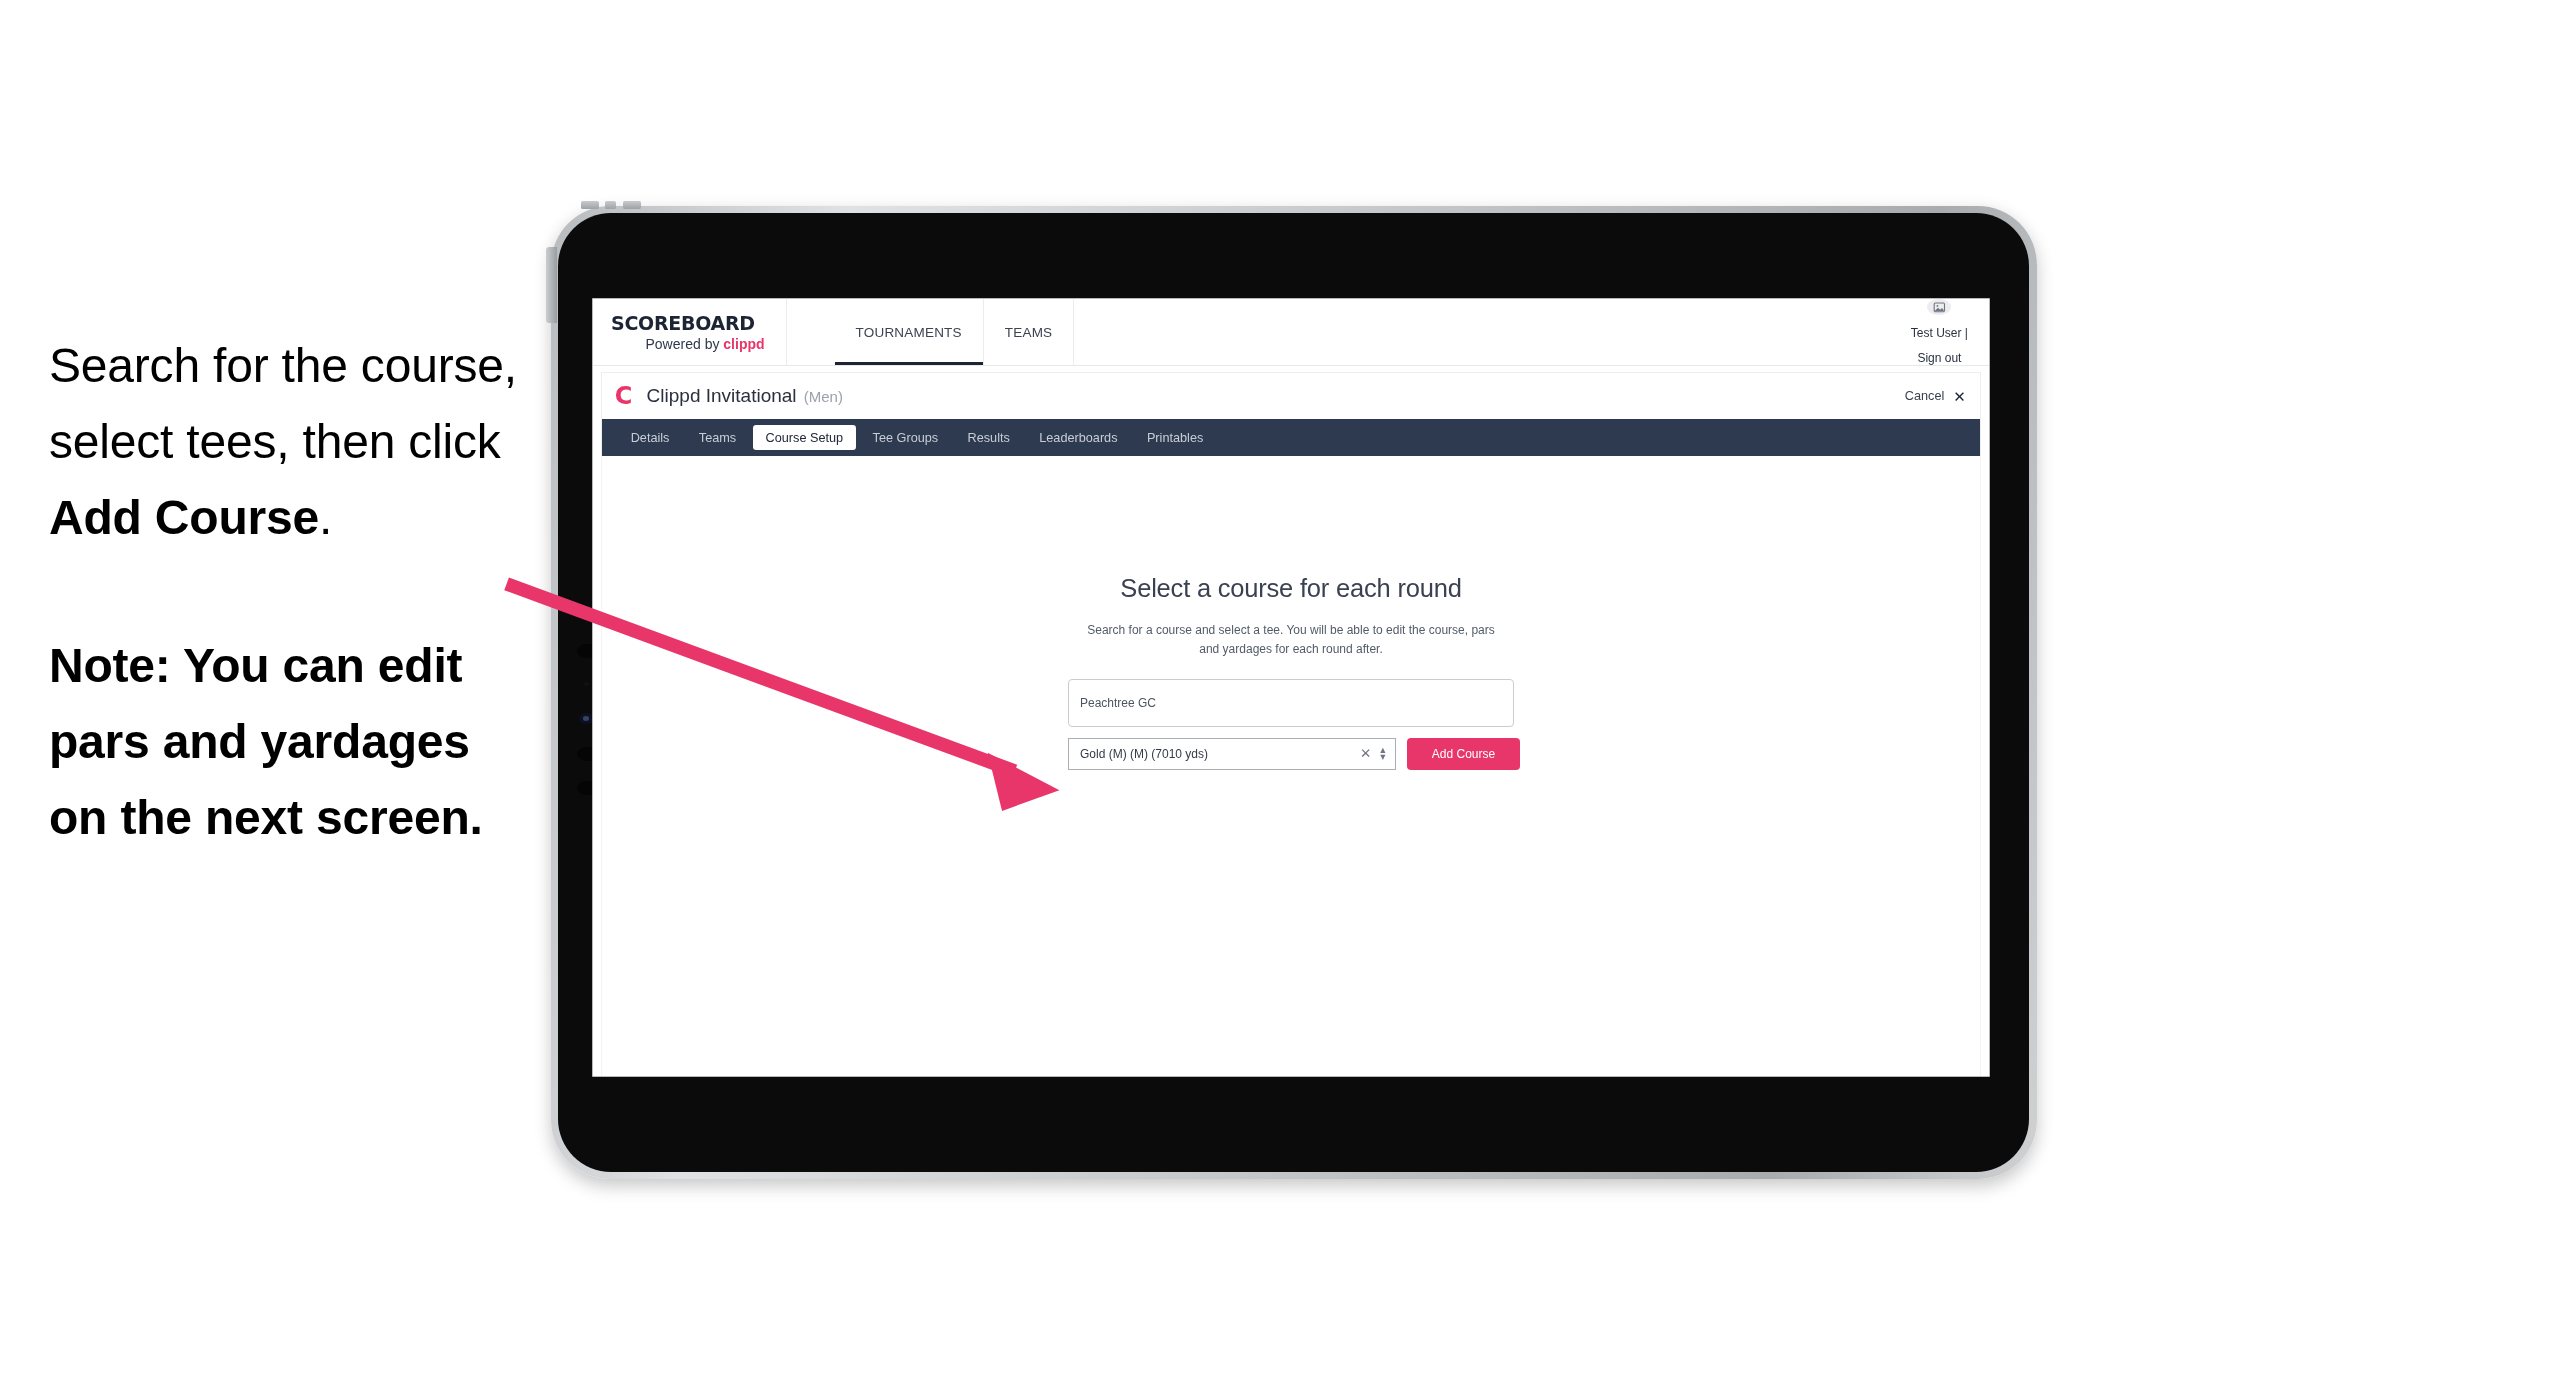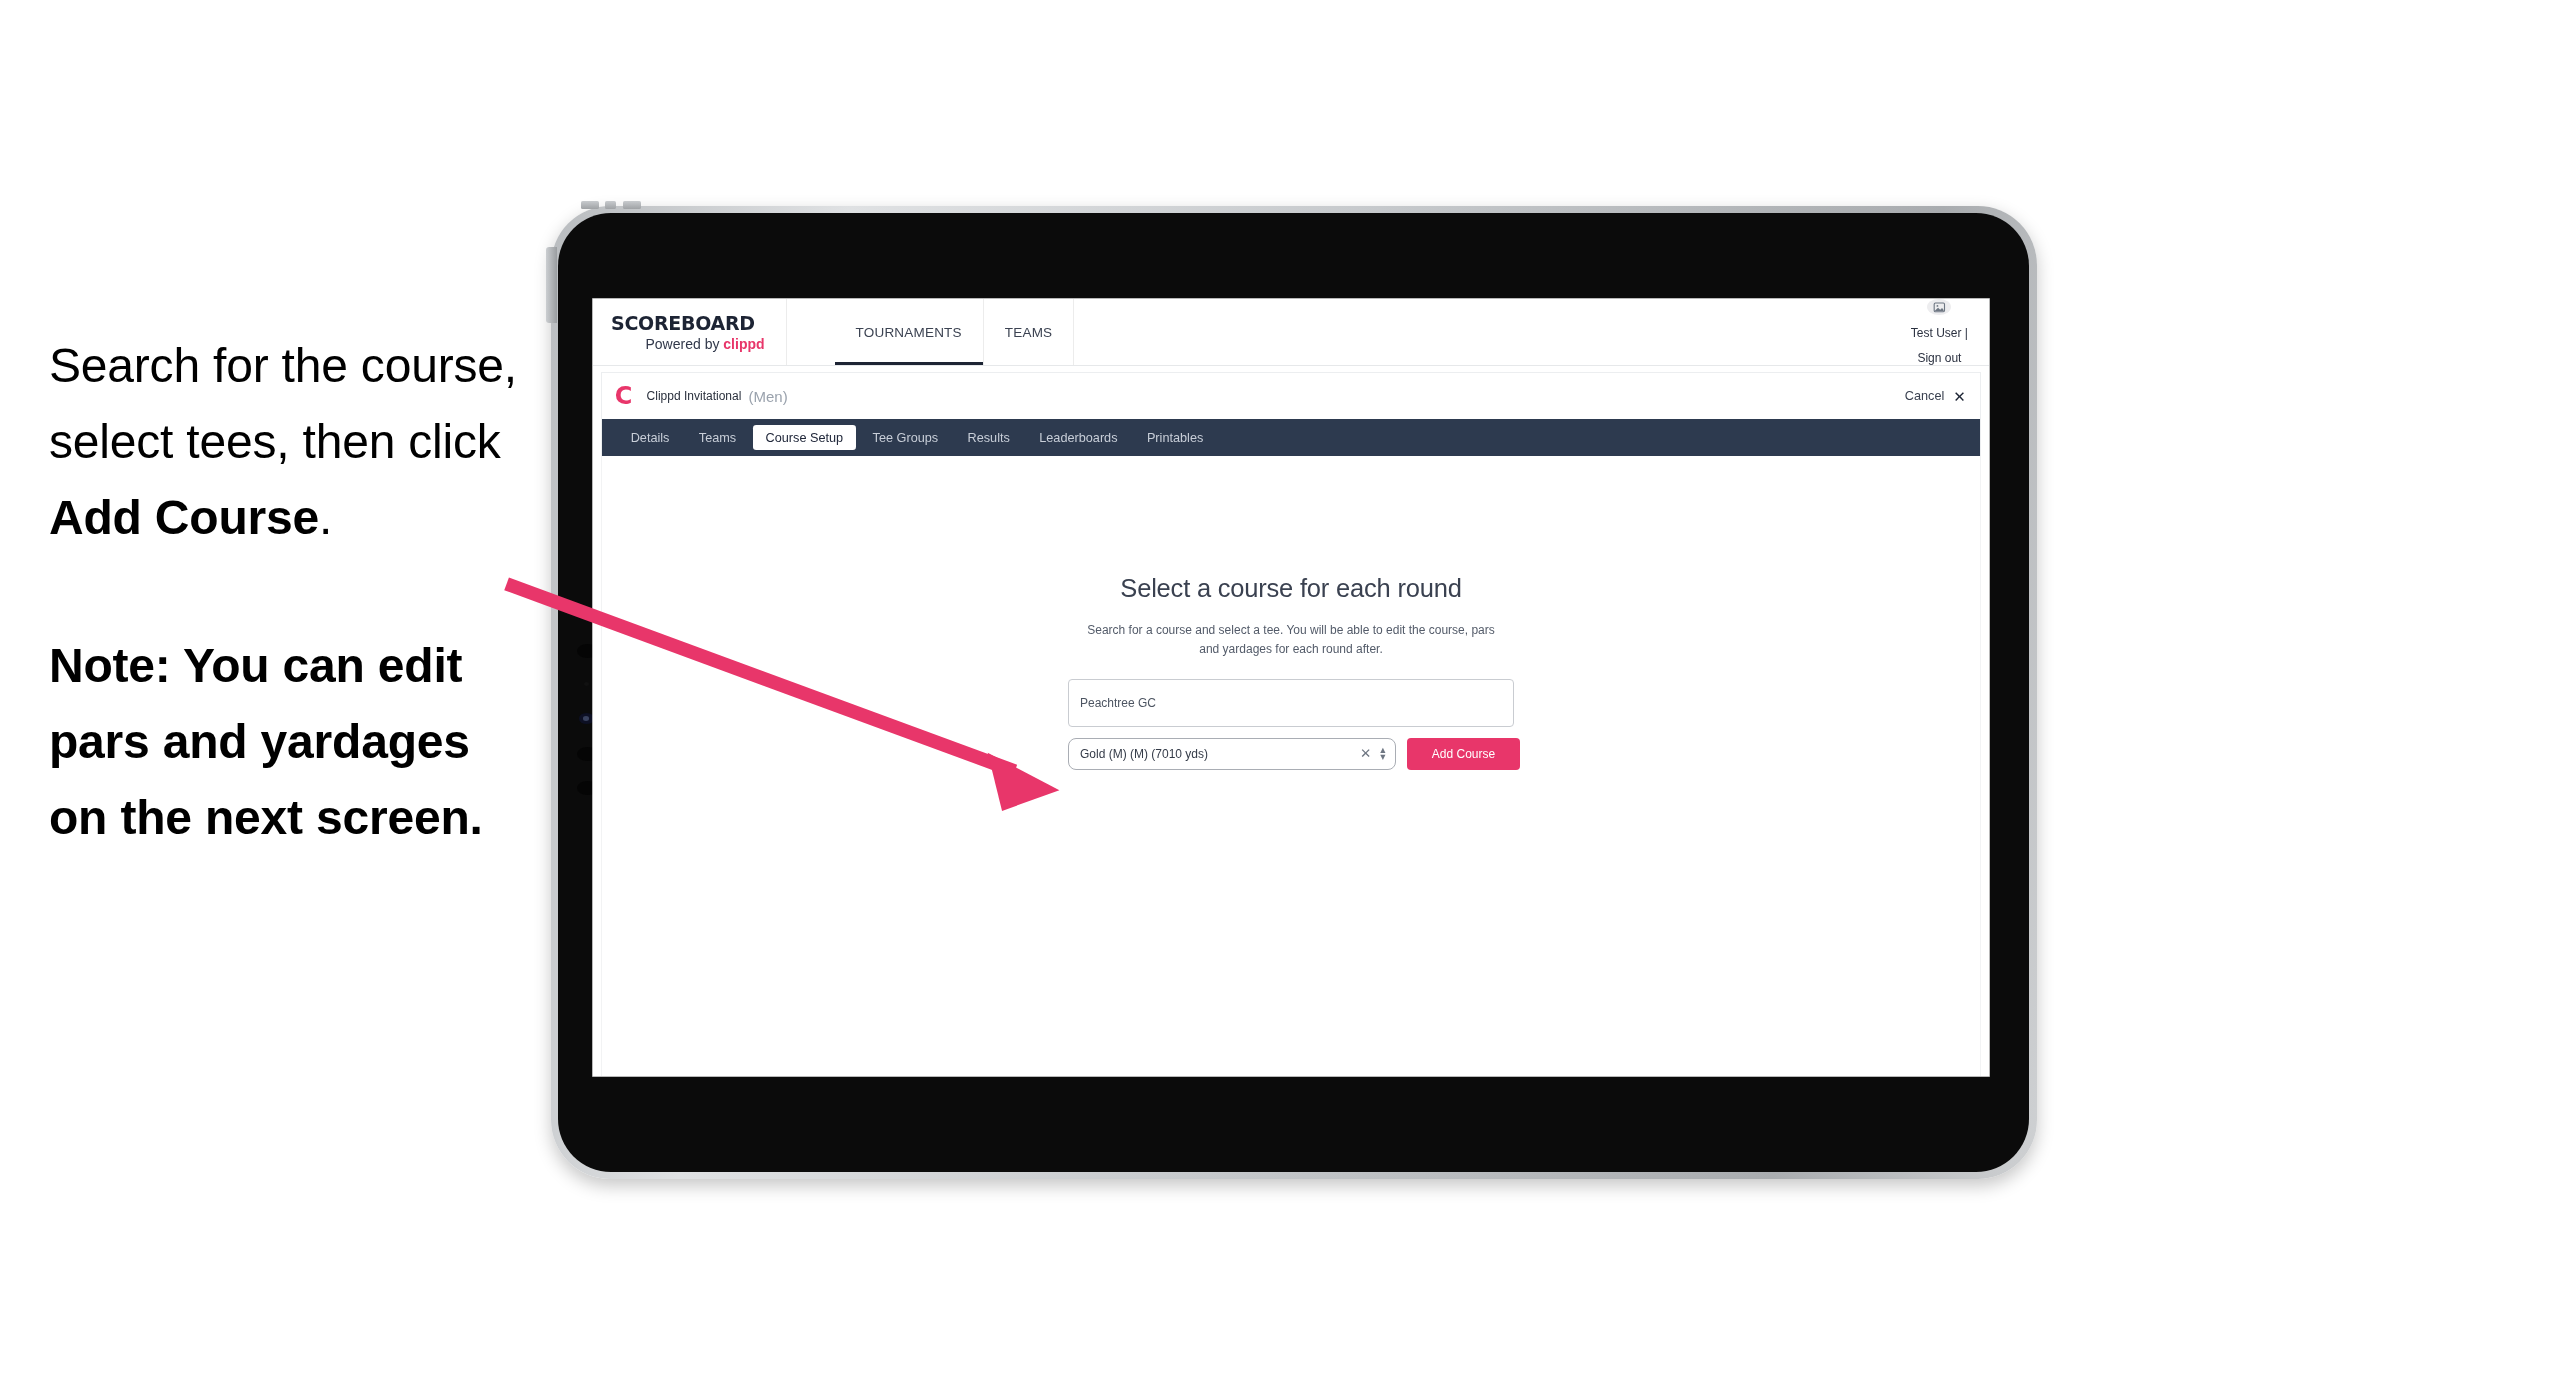--- a/index.html
+++ b/index.html
@@ -164,21 +164,21 @@
     padding: 0 14.3px 0 12.7px;
   }
   .clogo {
     font-family: "DejaVu Sans", sans-serif;
     font-weight: 700;
     font-size: 24px;
     color: #e8366a;
     line-height: 1;
     margin-right: 14.3px;
   }
-  .tname { font-size: 12px; color: #2a303d; }
+  .tname { font-size: 19px; color: #2a303d; }
   .tgender { font-size: 15px; color: #9aa2ad; margin-left: 7.2px; }
   .cancel-wrap {
     margin-left: auto;
     display: flex; align-items: center; gap: 8.8px;
     cursor: pointer;
   }
   .cancel-text { font-size: 12.7px; color: #3a4150; }
   .cancel-x { font-size: 15px; color: #1d2434; line-height: 1; }
 
   
@@ -249,21 +249,21 @@
   .tee-row {
     margin-top: 11px;
     display: flex;
     gap: 11px;
     align-items: stretch;
   }
   .tee-select {
     flex: 0 0 328px;
     height: 32px;
     border: 0.8px solid #a9adb4;
-    border-radius: 8px;
+    border-radius: 0;
     background: #fff;
     display: flex; align-items: center;
     padding: 0 9.6px 0 11px;
     cursor: pointer;
   }
   .tee-value { font-size: 12px; color: #343b48; }
   .tee-icons {
     margin-left: auto;
     display: flex; align-items: center; gap: 8.8px;
   }

